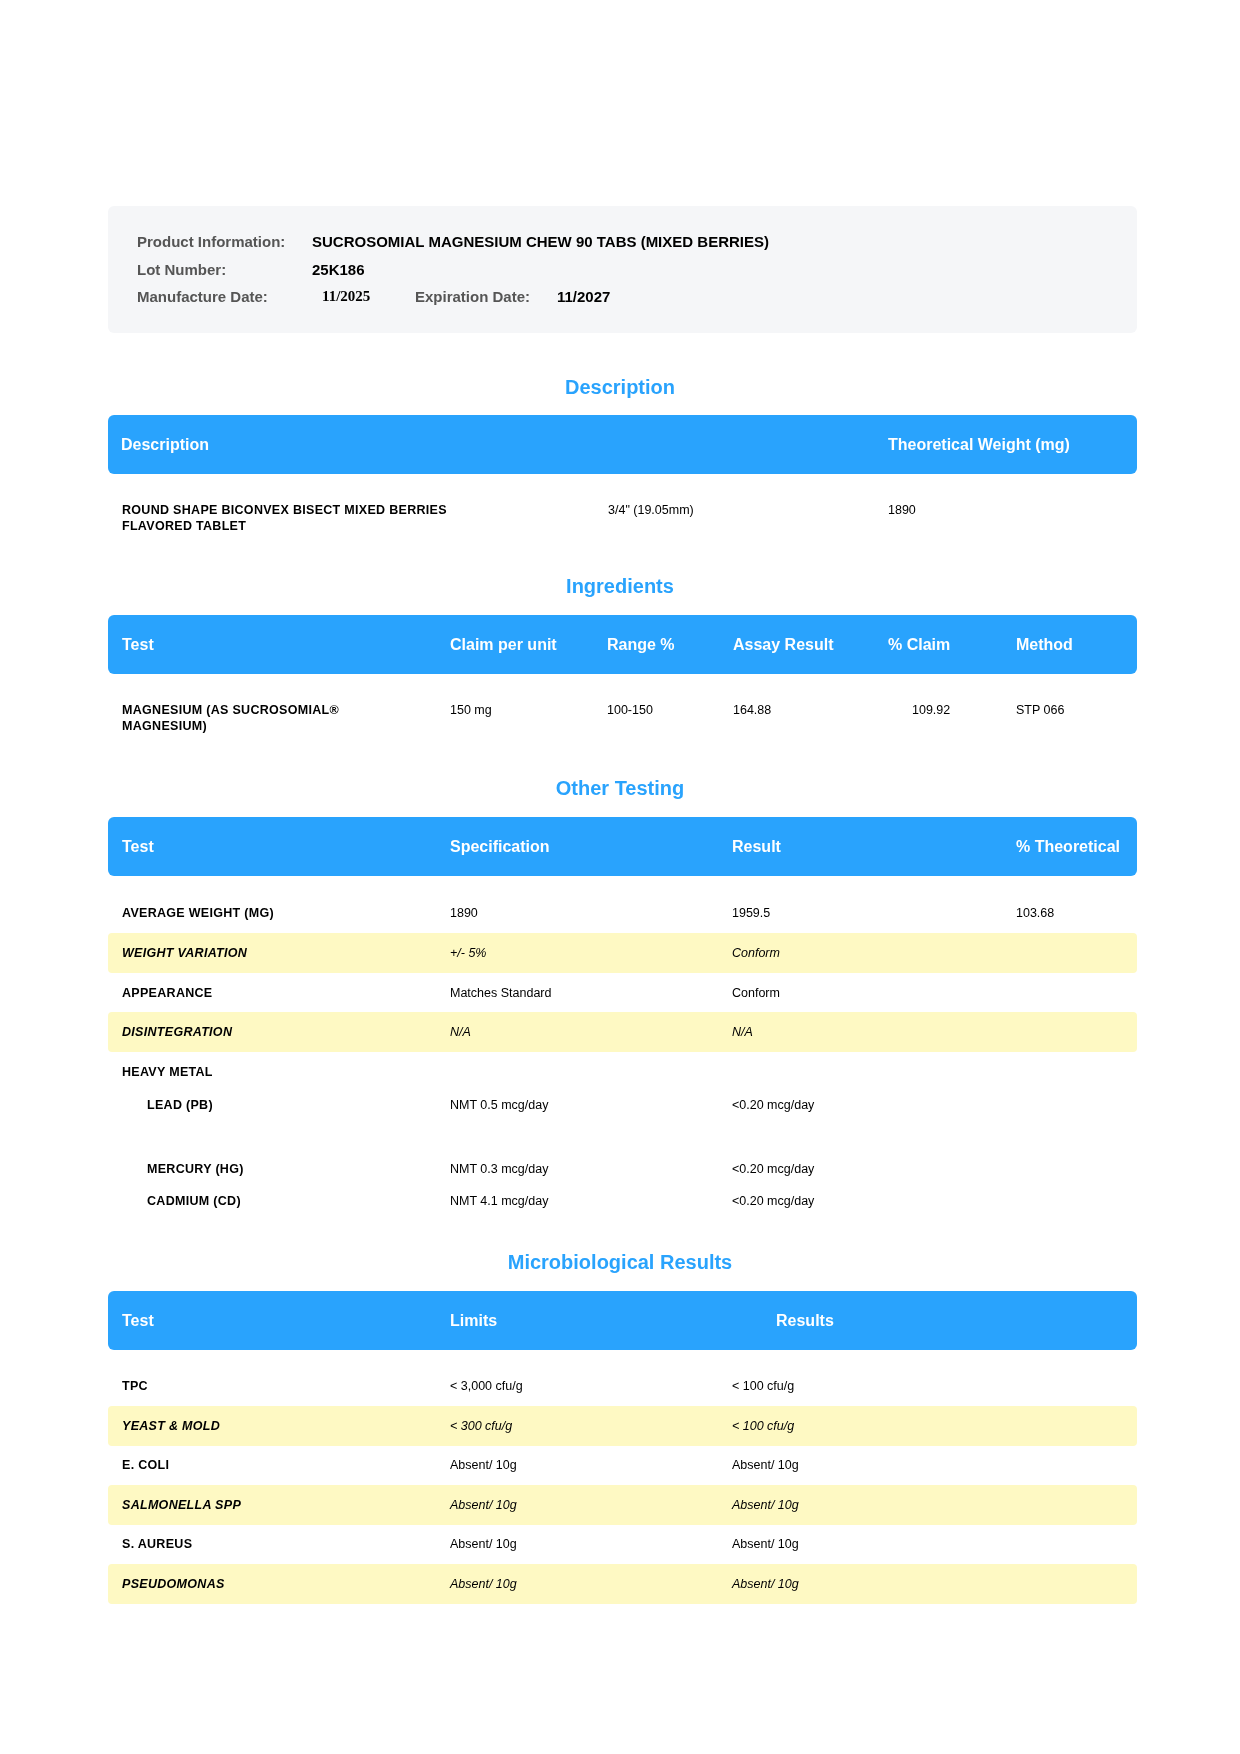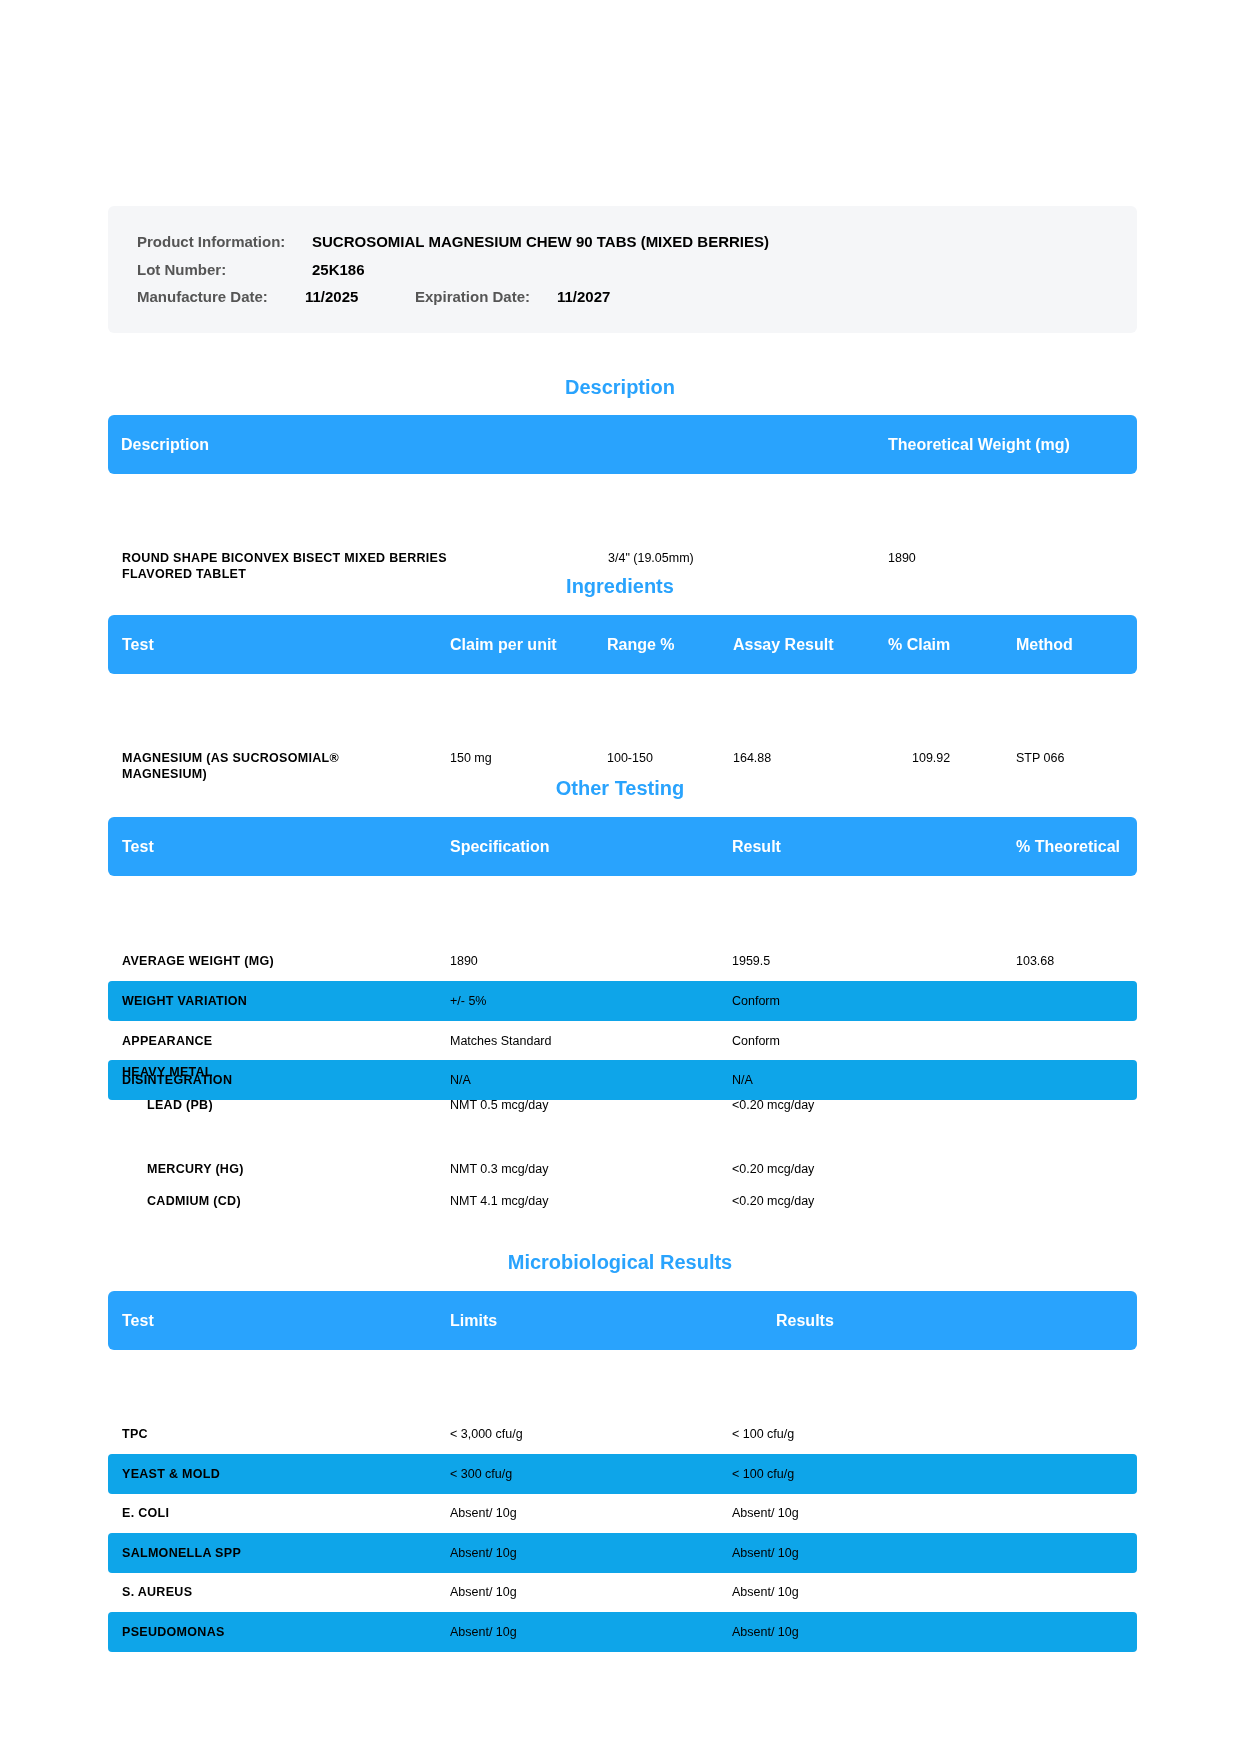--- a/index.html
+++ b/index.html
@@ -7,22 +7,22 @@
   body { font-family: "Liberation Sans", sans-serif; color: #000; position: relative; }
   .page { position: absolute; left: 0; top: 0; width: 1240px; height: 1754px; }
   .title { position: absolute; left: 0; width: 1240px; top: 96px; text-align: center; font-size: 58px; font-weight: bold; letter-spacing: -0.5px; }
   .info-box { position: absolute; left: 108px; top: 206px; width: 1029px; height: 127px; background: #f5f6f8; border-radius: 6px; }
   .info-row { position: absolute; left: 29px; font-size: 15px; }
   .info-label { position: absolute; left: 0; color: #555; font-weight: bold; white-space: nowrap; }
   .info-val { position: absolute; color: #000; font-weight: bold; white-space: nowrap; }
   .sec-title { position: absolute; left: 0; width: 1240px; text-align: center; color: #29a3fd; font-weight: bold; font-size: 20px; }
   .thead { position: absolute; left: 108px; width: 1029px; height: 59px; background: #29a3fd; border-radius: 6px; }
   .th { position: absolute; top: 0; line-height: 59px; color: #fff; font-weight: bold; font-size: 16px; white-space: nowrap; }
-  .row { position: absolute; left: 108px; width: 1029px; height: 40px; border-radius: 4px; margin-top: 48px; }
-  .row.alt { background: #0ea5e9; }
+  .row { position: absolute; left: 108px; width: 1029px; height: 40px; border-radius: 4px; }
+  .row.alt { background: #fef9c3; font-style: italic; }
   .td { position: absolute; top: 0; line-height: 40px; font-size: 12.5px; white-space: nowrap; color: #000; }
   .td.b { font-weight: bold; letter-spacing: 0.3px; }
   .td.ml { line-height: 16px; top: 4px; white-space: normal; }
   .sub { position: absolute; left: 108px; width: 1029px; height: 32px; }
   .sub .td { line-height: 32px; }
 </style>
 </head>
 <body>
 
 <div class="page">
@@ -32,21 +32,21 @@
     <div class="info-row" style="top:27px;">
       <span class="info-label">Product Information:</span>
       <span class="info-val" style="left:175px;">SUCROSOMIAL MAGNESIUM CHEW 90 TABS (MIXED BERRIES)</span>
     </div>
     <div class="info-row" style="top:55px;">
       <span class="info-label">Lot Number:</span>
       <span class="info-val" style="left:175px;">25K186</span>
     </div>
     <div class="info-row" style="top:82px;">
       <span class="info-label">Manufacture Date:</span>
-      <span class="info-val" style="left:168px;">11/2025</span>
+      <span class="info-val" style="left:185px;font-family:Liberation Serif, serif;">11/2025</span>
       <span class="info-label" style="left:278px;">Expiration Date:</span>
       <span class="info-val" style="left:420px;">11/2027</span>
     </div>
   </div>
 
   <div class="sec-title" style="top:376px;">Description</div>
   <div class="thead" style="top:415px;">
     <span class="th" style="left:13px;">Description</span>
     <span class="th" style="left:780px;">Theoretical Weight (mg)</span>
   </div>

